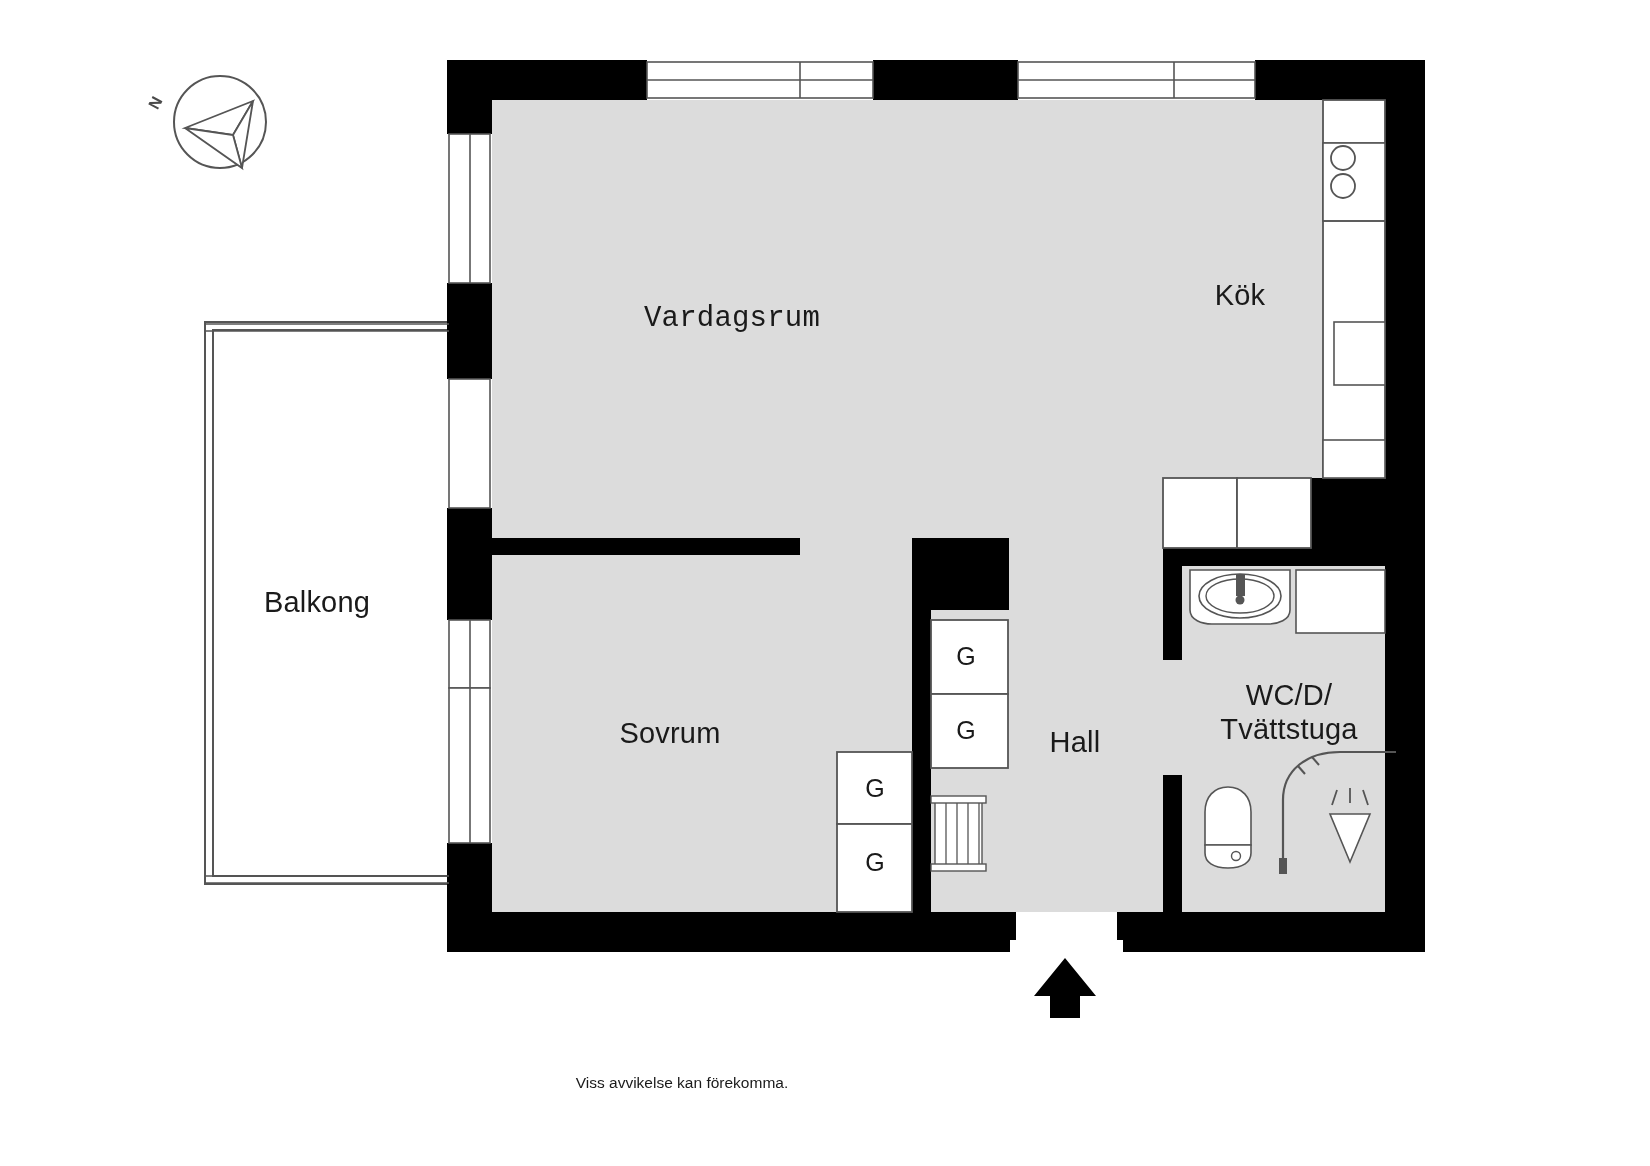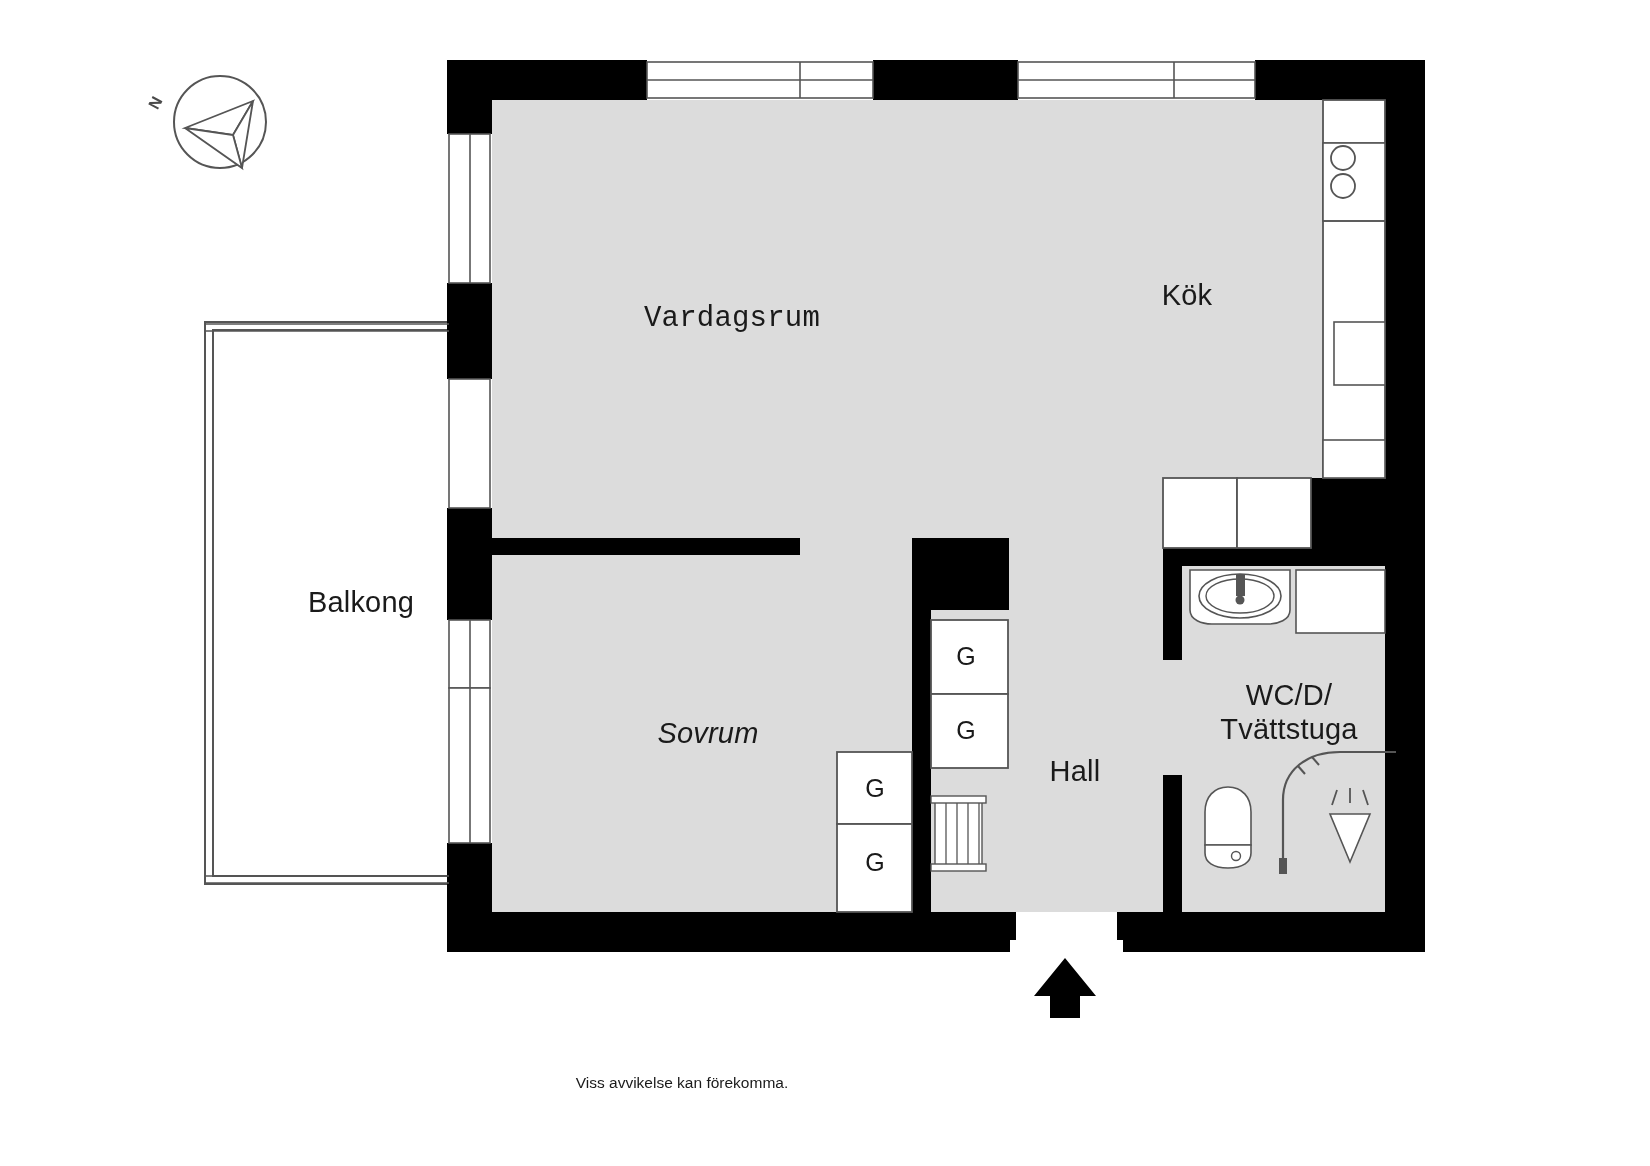--- a/index.html
+++ b/index.html
@@ -269,24 +269,24 @@
       <path d="M 185 128 L 233 135 L 242 168 Z" fill="#ffffff" stroke="#555555" stroke-width="1.8"></path>
     </g>
 
   </svg>
 
   <div class="layer">
 
     <div class="compass-n">N</div>
 
     <div class="room-label" style="left:732px; top:319px;font-family:Liberation Mono, monospace;">Vardagsrum</div>
-    <div class="room-label" style="left:1187px; top:295px;">Kök</div>
-    <div class="room-label" style="left:317px; top:602px;margin-left:44px;">Balkong</div>
-    <div class="room-label" style="left:708px; top:733px;font-style:italic;">Sovrum</div>
-    <div class="room-label" style="left:1075px; top:771px;">Hall</div>
+    <div class="room-label" style="left:1240px; top:295px;">Kök</div>
+    <div class="room-label" style="left:317px; top:602px;">Balkong</div>
+    <div class="room-label" style="left:670px; top:733px;">Sovrum</div>
+    <div class="room-label" style="left:1075px; top:742px;">Hall</div>
 
     <div class="room-label two-line" style="left:1277px; top:712px;margin-left:12px;">
       <span>WC/D/</span><br>
       <span>Tvättstuga</span>
     </div>
 
     <div class="closet-label" style="left:966px; top:656px;">G</div>
     <div class="closet-label" style="left:966px; top:730px;">G</div>
     <div class="closet-label" style="left:875px; top:788px;">G</div>
     <div class="closet-label" style="left:875px; top:862px;">G</div>

